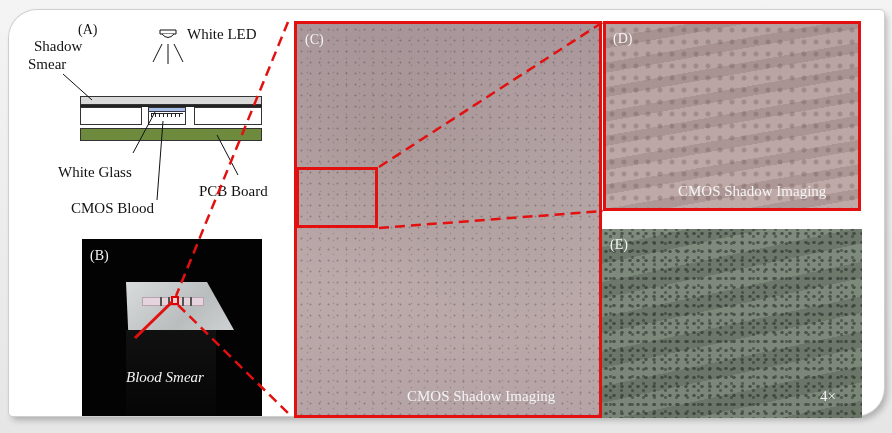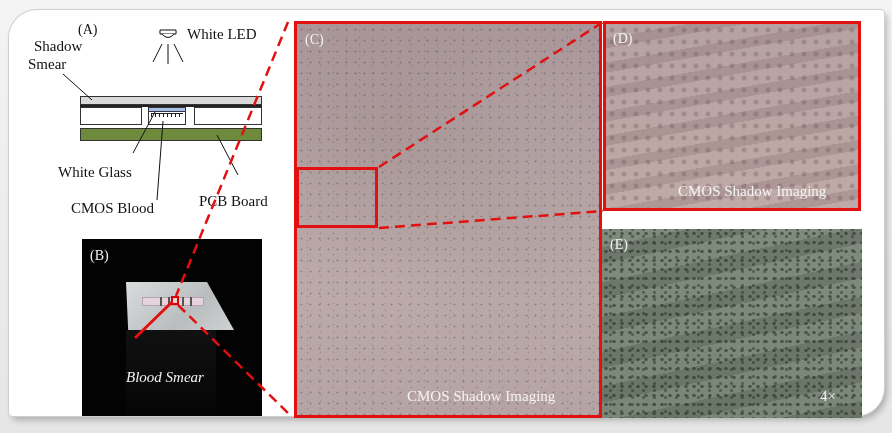--- a/index.html
+++ b/index.html
@@ -99,21 +99,21 @@
   <div class="glass-top"></div>
   <div class="glass-line"></div>
   <div class="spacer-l"></div>
   <div class="spacer-r"></div>
   <div class="sensor-box"></div>
   <div class="cover-glass"></div>
   <div class="pixels"></div>
   <div class="pcb"></div>
   <span class="label" style="left:58px;top:165px;">White Glass</span>
   <span class="label" style="left:71px;top:201px;">CMOS Blood</span>
-  <span class="label" style="left:199px;top:194px;">PCB Board</span>
+  <span class="label" style="left:199px;top:184px;">PCB Board</span>
 </div>
 
 <div class="photo-b">
   <div class="stand"></div>
   <div class="plate"></div>
   <div class="slide"></div>
   <div class="slide-mark" style="left:78px;"></div>
   <div class="slide-mark" style="left:86px;"></div>
   <div class="slide-mark" style="left:100px;"></div>
   <div class="slide-mark" style="left:108px;"></div>

